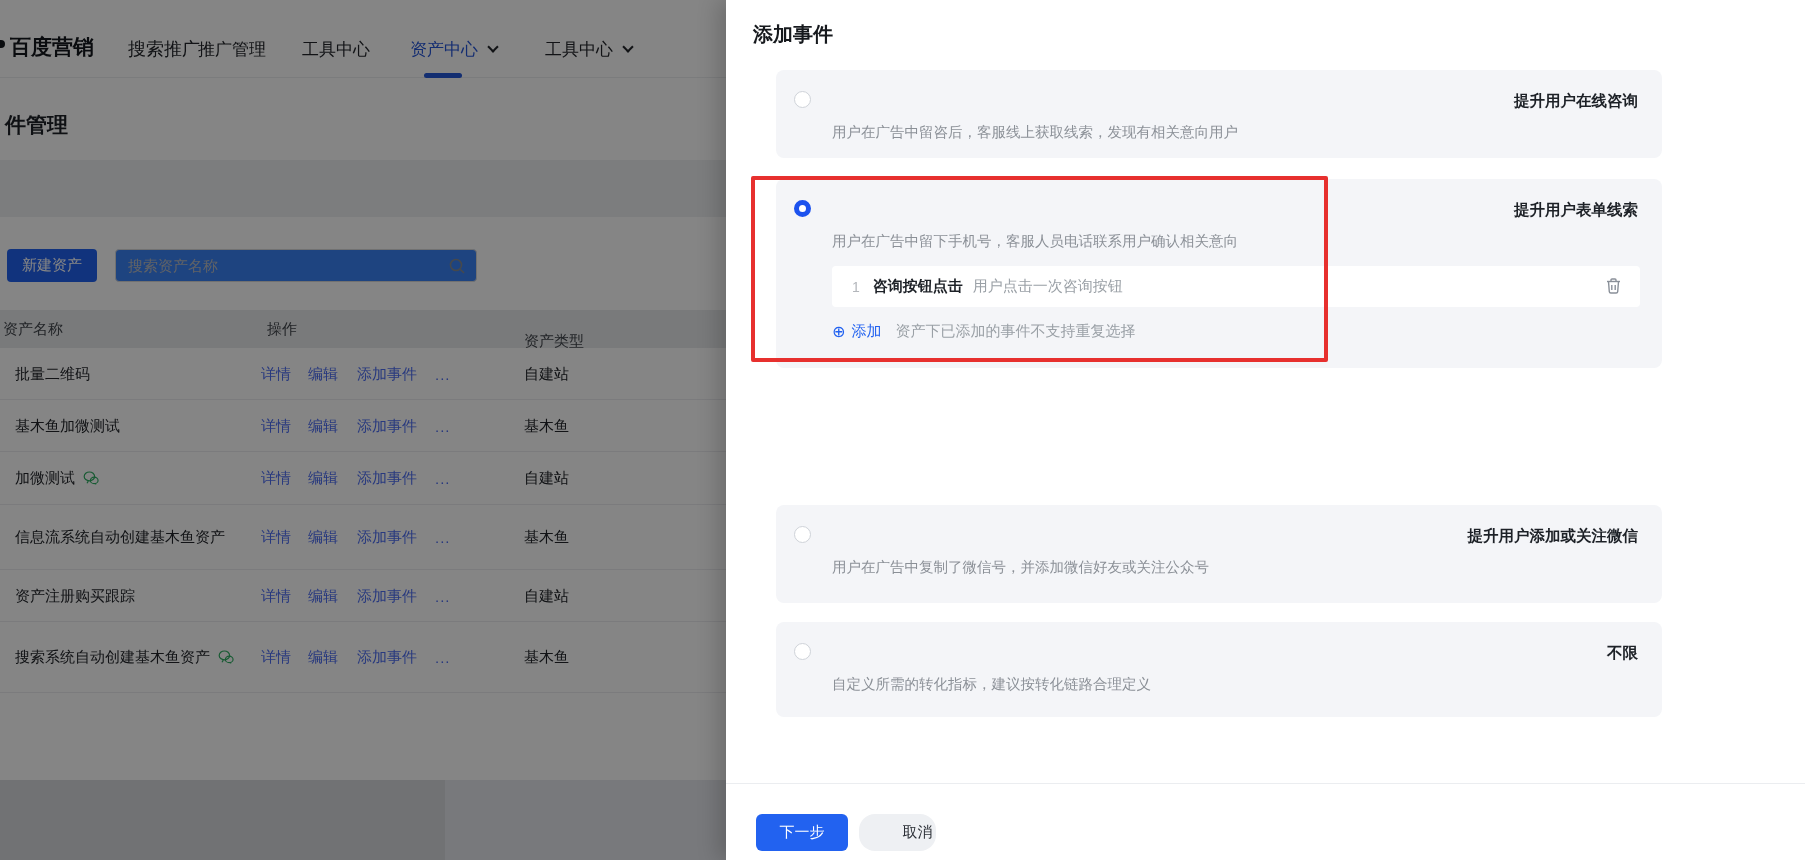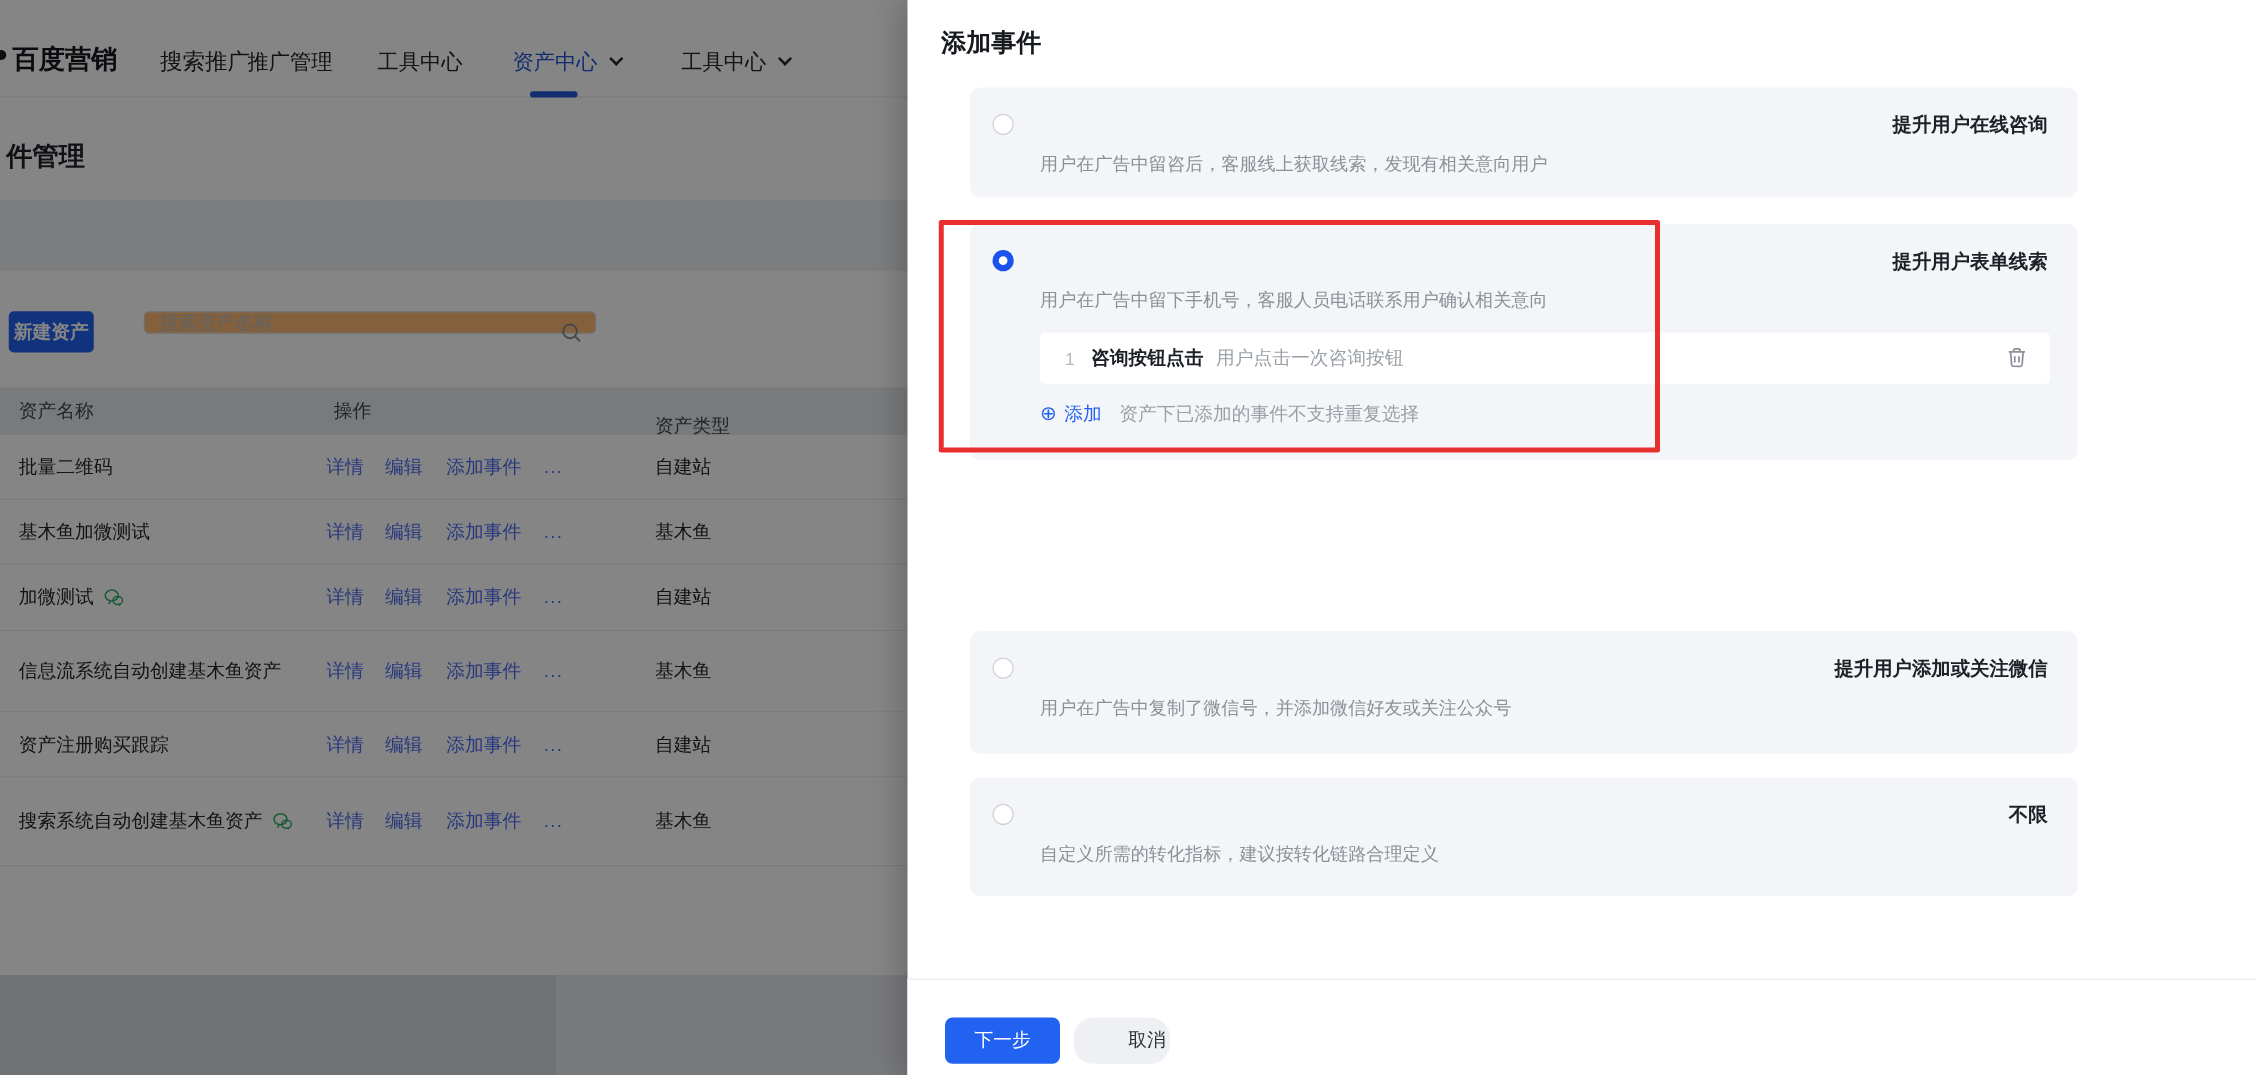--- a/index.html
+++ b/index.html
@@ -16,29 +16,29 @@
   .nav .product { position:absolute; left:128px; top:37px; font-size:18px; color:#23262b; }
   .nav .mitem { position:absolute; top:38px; font-size:17px; color:#23262b; cursor:pointer; white-space:nowrap; }
   .nav .m1 { left:198px; } .nav .m2 { left:302px; }
   .nav .m3 { left:410px; color:#2656d9; } .nav .m4 { left:545px; }
   .chev { display:inline-block; width:8px; height:8px; border-right:2px solid #23262b; border-bottom:2px solid #23262b; transform:rotate(45deg); margin-left:11px; position:relative; top:-4px; }
   .nav .underline { position:absolute; left:424px; top:73px; width:38px; height:5px; border-radius:3px; background:#2558d9; }
 
   .page-title { position:absolute; left:5px; top:111px; font-size:21px; font-weight:600; color:#1d2127; z-index:1; }
   .gray-strip { position:absolute; left:0; top:160px; width:1805px; height:57px; background:#eef0f2; z-index:1; }
 
-  .btn-new { position:absolute; left:7px; top:249px; width:68px; height:33px; background:#2262f0; color:#fff; font-size:15px; border:none; border-radius:4px; z-index:1; cursor:pointer;font-weight:bold; }
-  .search-box { position:absolute; left:115px; top:249px; width:362px; height:18px; background:#fdba74; border:1px solid #d9d9d9; border-radius:4px; z-index:1; }
+  .btn-new { position:absolute; left:7px; top:249px; width:90px; height:33px; background:#2262f0; color:#fff; font-size:15px; border:none; border-radius:4px; z-index:1; cursor:pointer; }
+  .search-box { position:absolute; left:115px; top:249px; width:362px; height:33px; background:#3b82f6; border:1px solid #d9d9d9; border-radius:4px; z-index:1; }
   .search-box input { width:100%; height:100%; border:none; outline:none; background:transparent; padding:0 36px 0 12px; font-size:15px; color:#23262b; font-family:inherit; }
   .search-box input::placeholder { color:#b9bdc2; }
   .search-box .sicon { position:absolute; right:10px; top:7px; }
 
   .thead { position:absolute; left:0; top:310px; width:1805px; height:38px; background:#e9eaec; z-index:1; }
   .thead span { position:absolute; top:50%; transform:translateY(-50%); font-size:15px; color:#42474d; }
-  .col-name { left:15px; } .col-op { left:267px; } .col-type { left:524px;margin-top:12px; }
+  .col-name { left:3px; } .col-op { left:267px; } .col-type { left:524px;margin-top:12px; }
 
   .trow { position:absolute; left:0; width:1805px; border-bottom:1px solid #ececef; z-index:1; background:#fff; }
   .trow .cell { position:absolute; top:50%; transform:translateY(-50%); font-size:15px; color:#23262b; }
   .trow .name { left:15px; display:flex; align-items:center; gap:8px; }
   .trow .lnk { color:#4e6ef2; cursor:pointer; }
   .trow .a1 { left:261px; } .trow .a2 { left:308px; } .trow .a3 { left:357px; } .trow .a4 { left:435px; letter-spacing:1px; }
   .trow .type { left:524px; }
   .r1 { top:348px; height:52px; } .r2 { top:400px; height:52px; } .r3 { top:452px; height:53px; }
   .r4 { top:505px; height:65px; } .r5 { top:570px; height:52px; } .r6 { top:622px; height:71px; }
 

